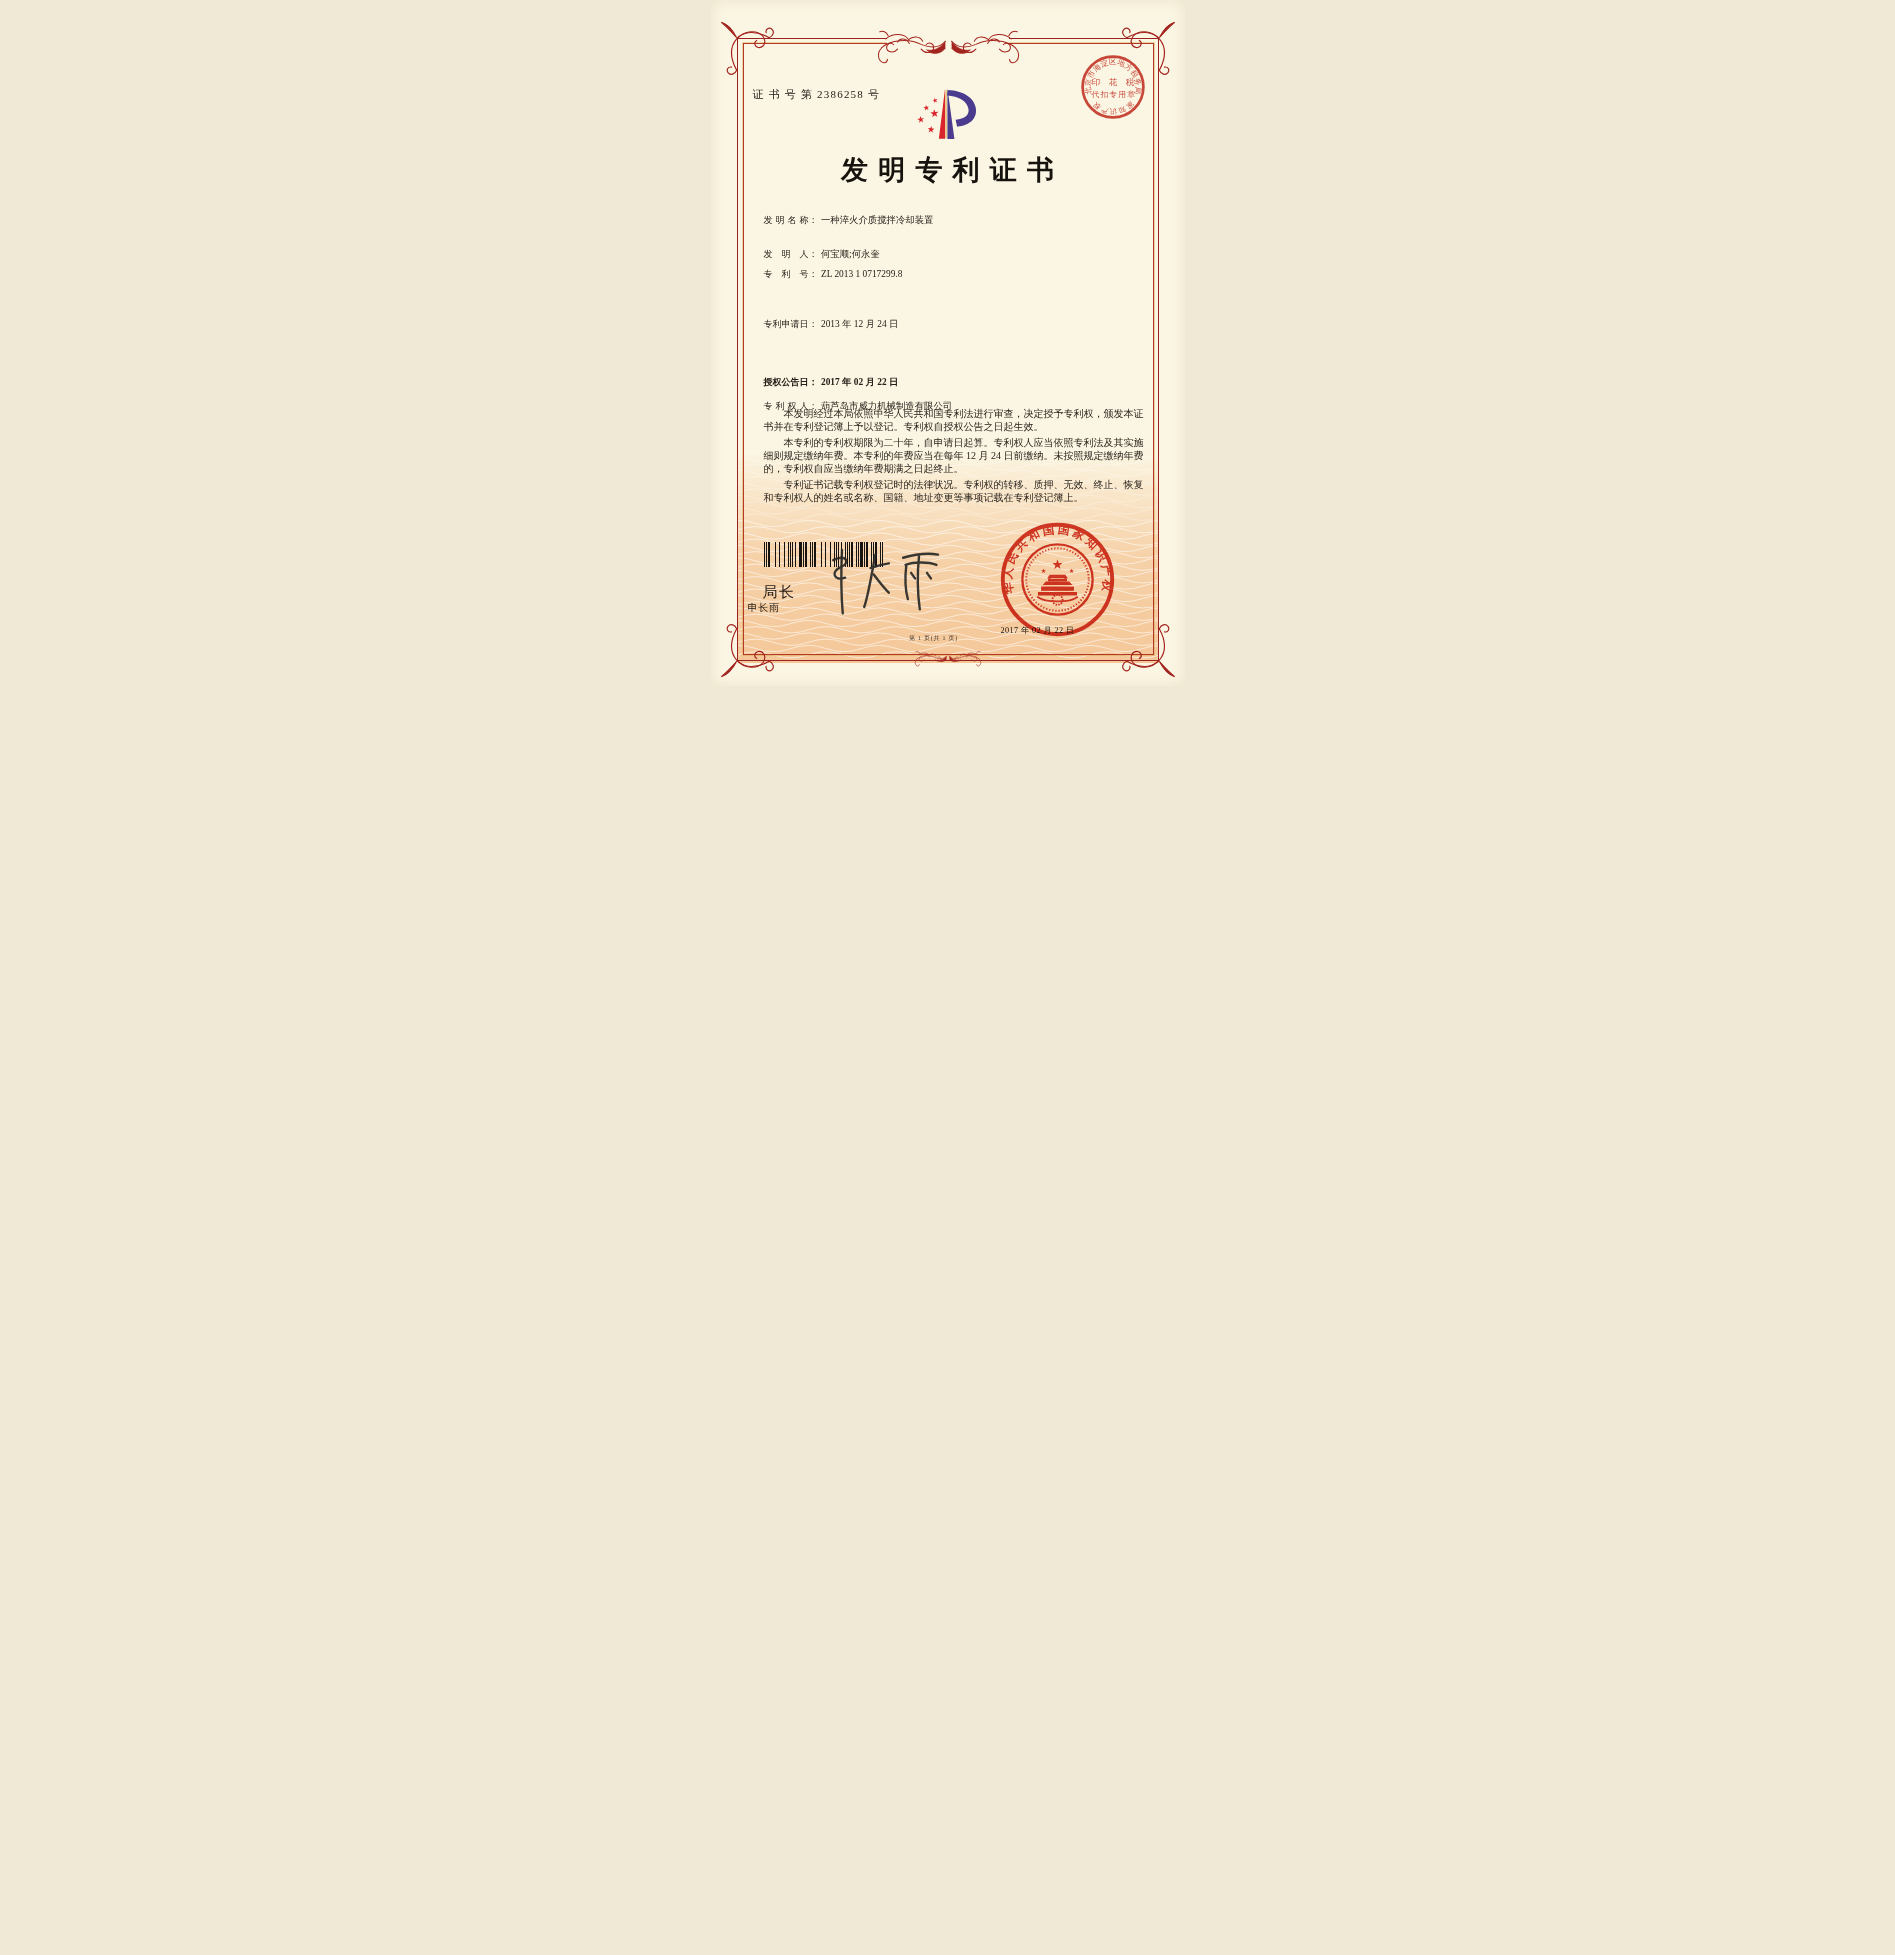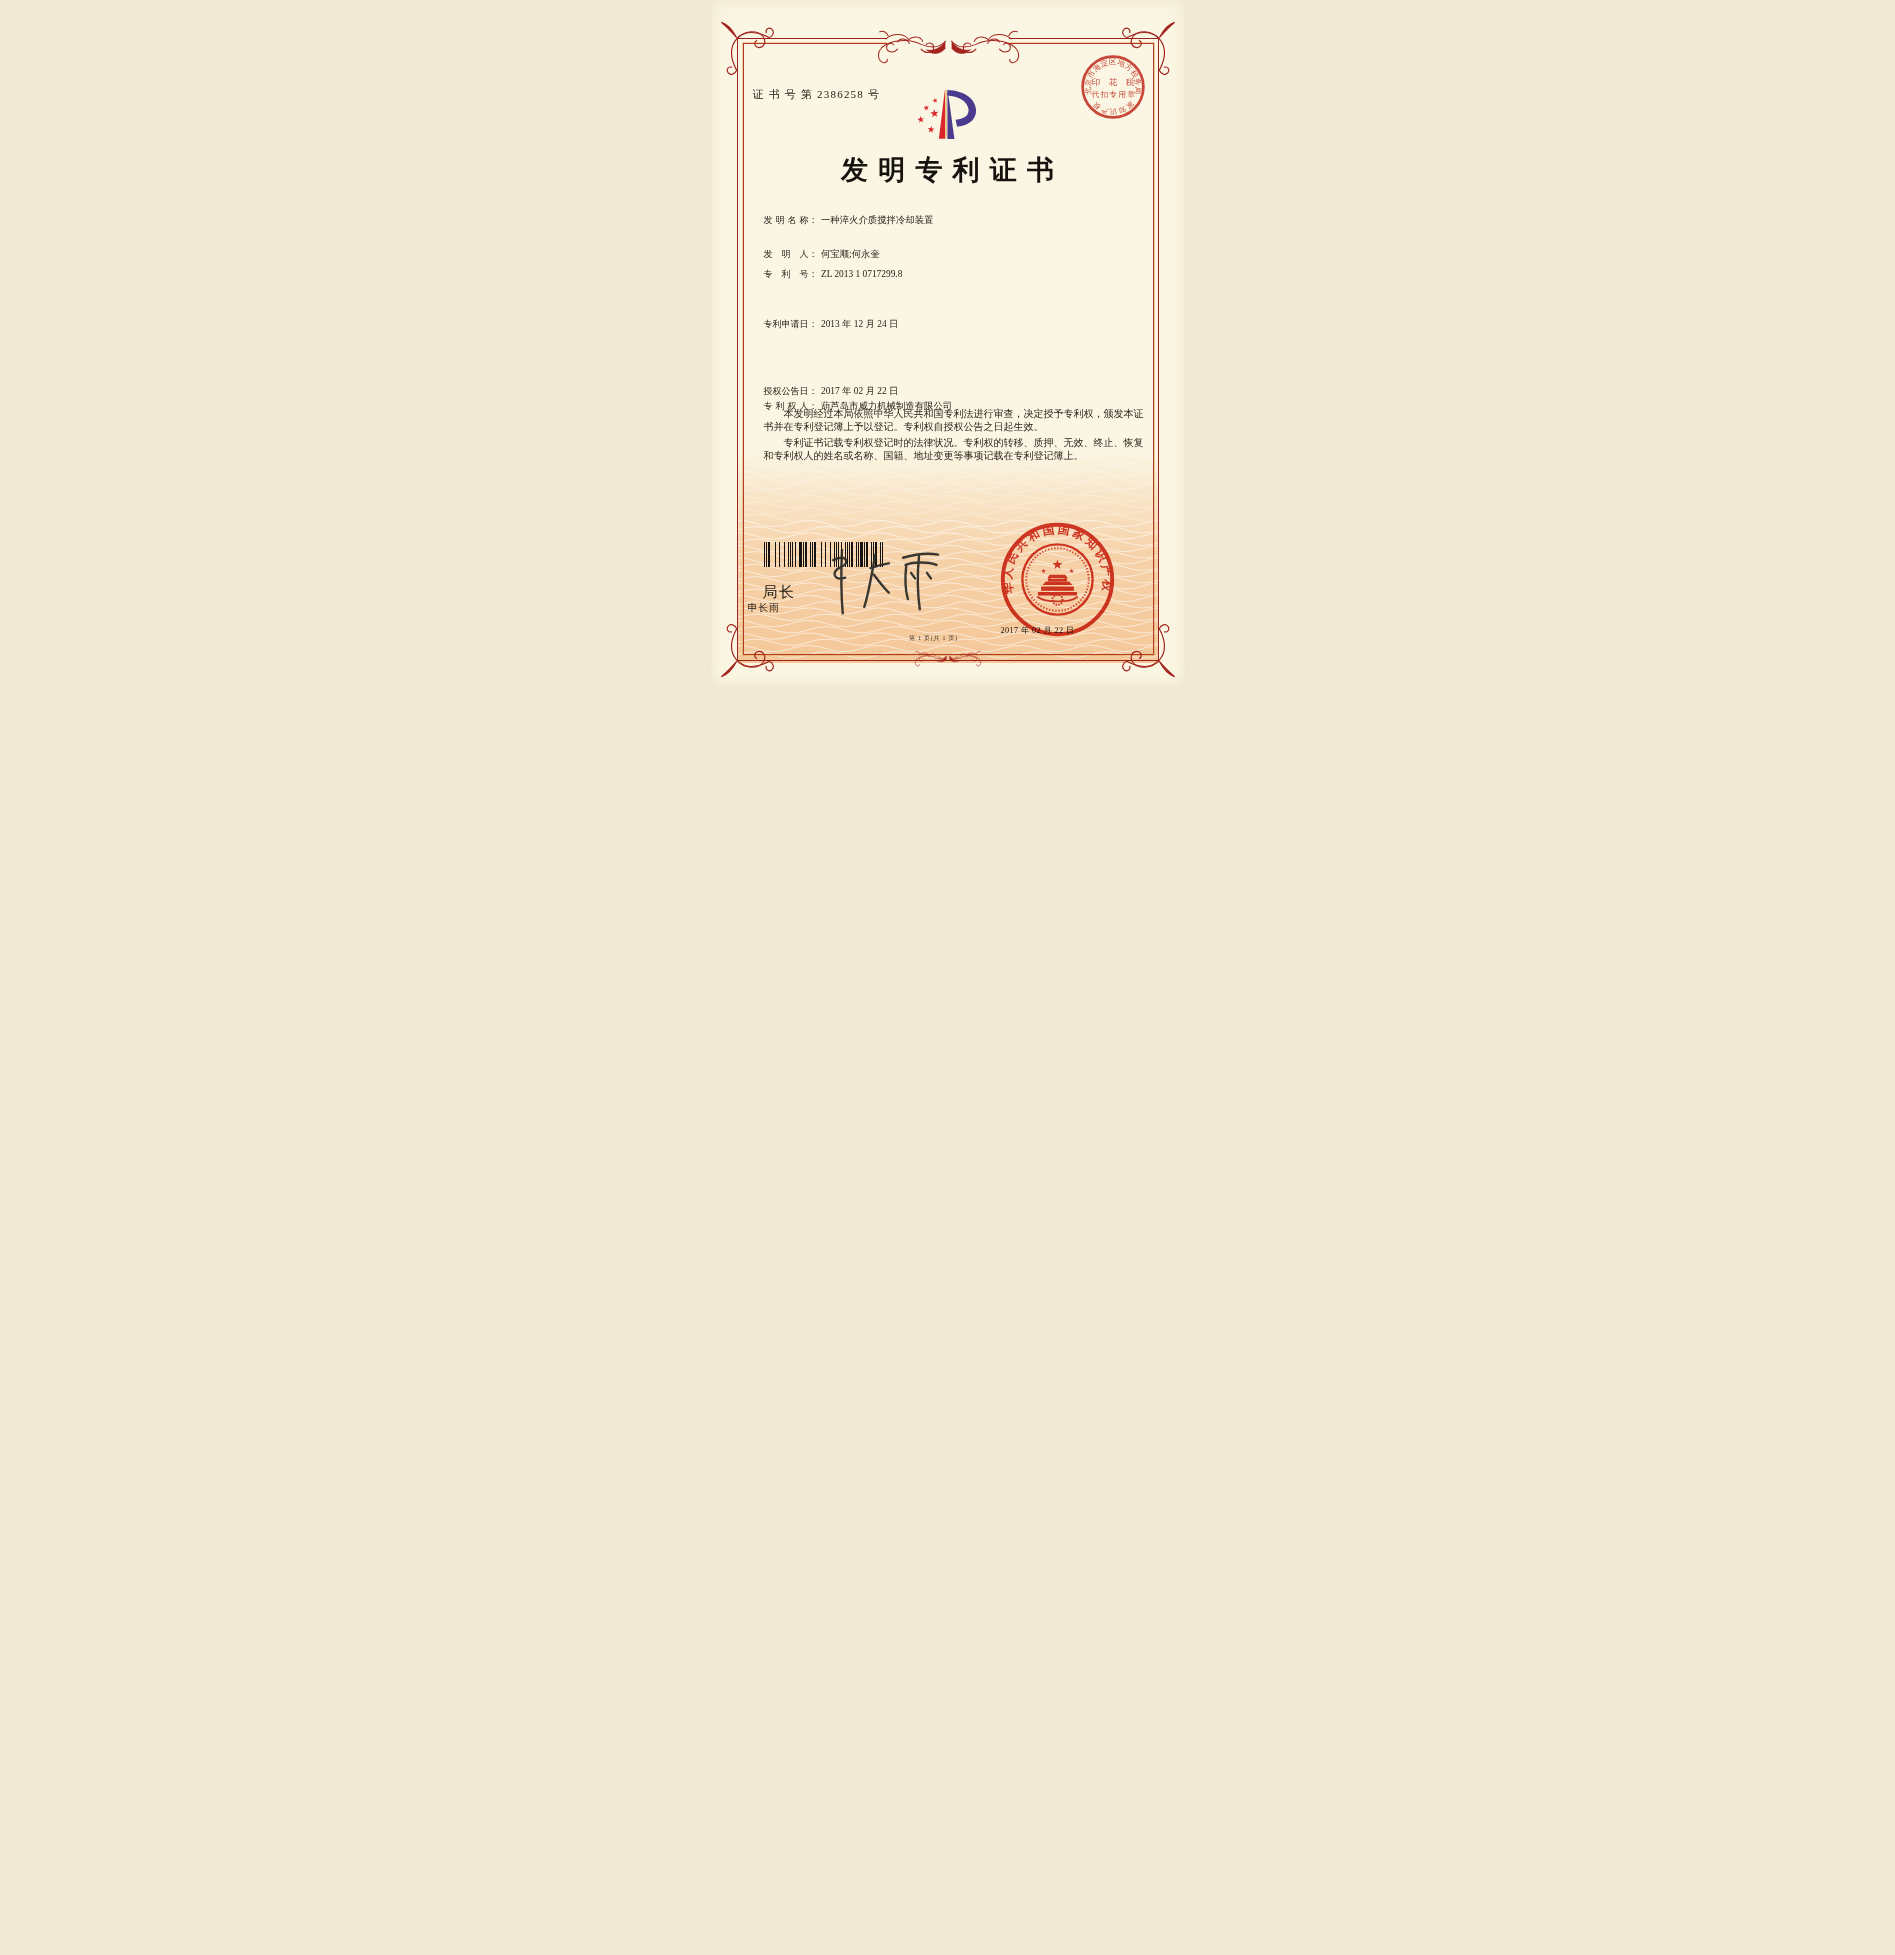--- a/index.html
+++ b/index.html
@@ -195,26 +195,27 @@
   </div>
   <div class="abs field" style="top:268px;">
     <span class="flabel">专利号</span><span class="fcolon">：</span><span class="fvalue">ZL 2013 1 0717299.8</span>
   </div>
   <div class="abs field" style="top:318px;">
     <span class="flabel">专利申请日</span><span class="fcolon">：</span><span class="fvalue">2013 年 12 月 24 日</span>
   </div>
   <div class="abs field" style="top:352px;margin-top:48px;">
     <span class="flabel">专利权人</span><span class="fcolon">：</span><span class="fvalue">葫芦岛市威力机械制造有限公司</span>
   </div>
-  <div class="abs field" style="top:385px;">
+  <div class="abs field" style="top:376px;font-weight:bold;">
     <span class="flabel">授权公告日</span><span class="fcolon">：</span><span class="fvalue">2017 年 02 月 22 日</span>
   </div>
 
   <div id="paras" class="abs">
     <p>本发明经过本局依照中华人民共和国专利法进行审查，决定授予专利权，颁发本证书并在专利登记簿上予以登记。专利权自授权公告之日起生效。</p>
+    <p>本专利的专利权期限为二十年，自申请日起算。专利权人应当依照专利法及其实施细则规定缴纳年费。本专利的年费应当在每年 12 月 24 日前缴纳。未按照规定缴纳年费的，专利权自应当缴纳年费期满之日起终止。</p>
     <p>专利证书记载专利权登记时的法律状况。专利权的转移、质押、无效、终止、恢复和专利权人的姓名或名称、国籍、地址变更等事项记载在专利登记簿上。</p>
   </div>
 
   <div id="barcode" class="abs"></div>
 
   <div id="role" class="abs">局长</div>
   <div id="director" class="abs">申长雨</div>
 
   <svg id="signature" class="abs" width="135" height="72" viewBox="0 0 340 180">
     <g stroke="#2a2a27" fill="none" stroke-width="6" stroke-linecap="round" opacity="0.92">

